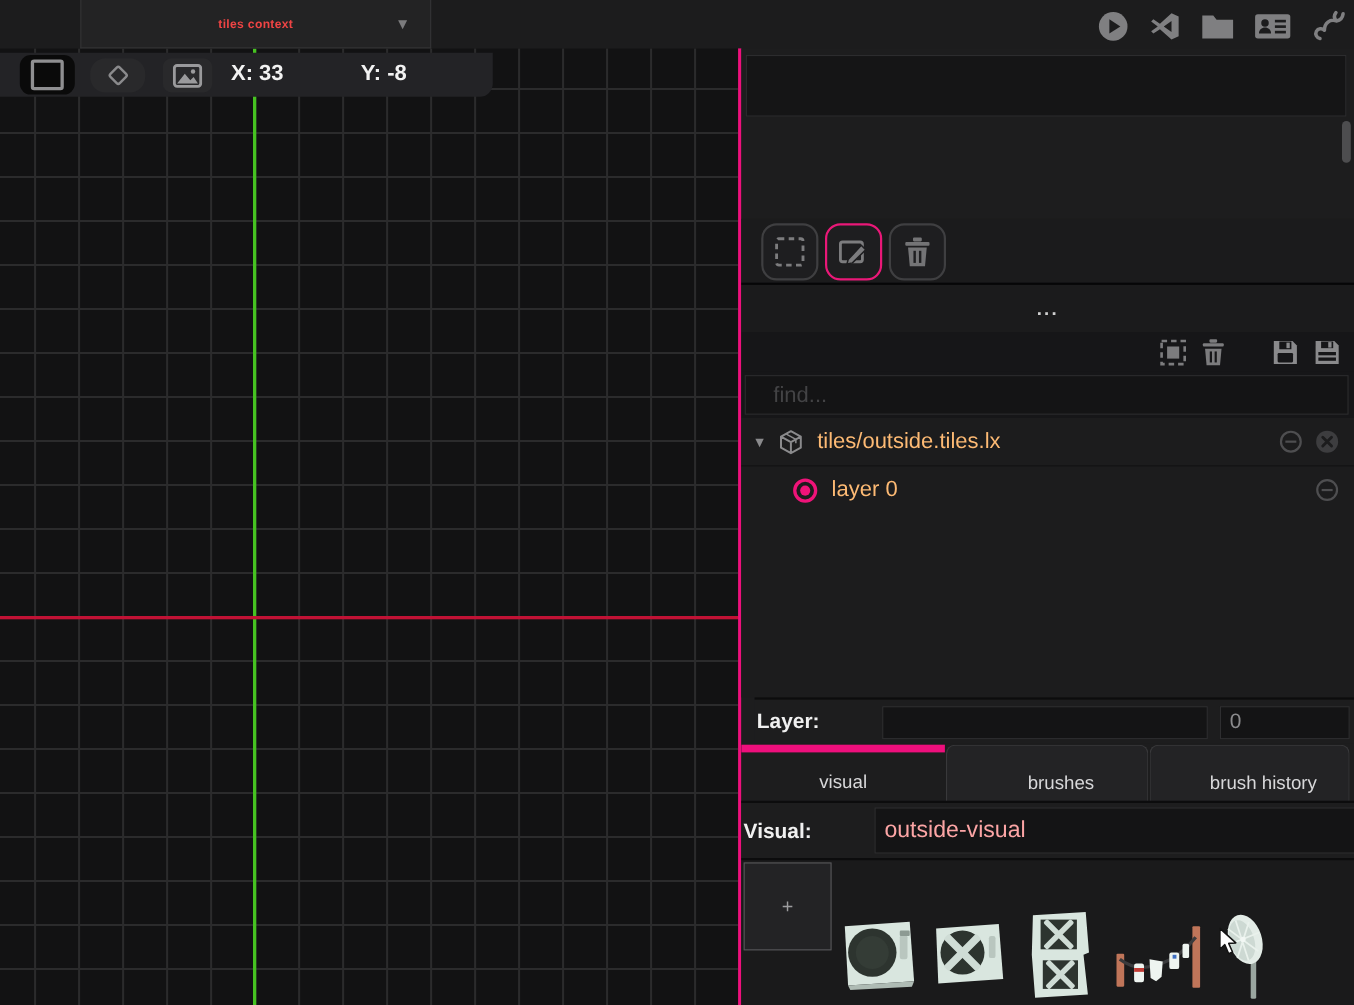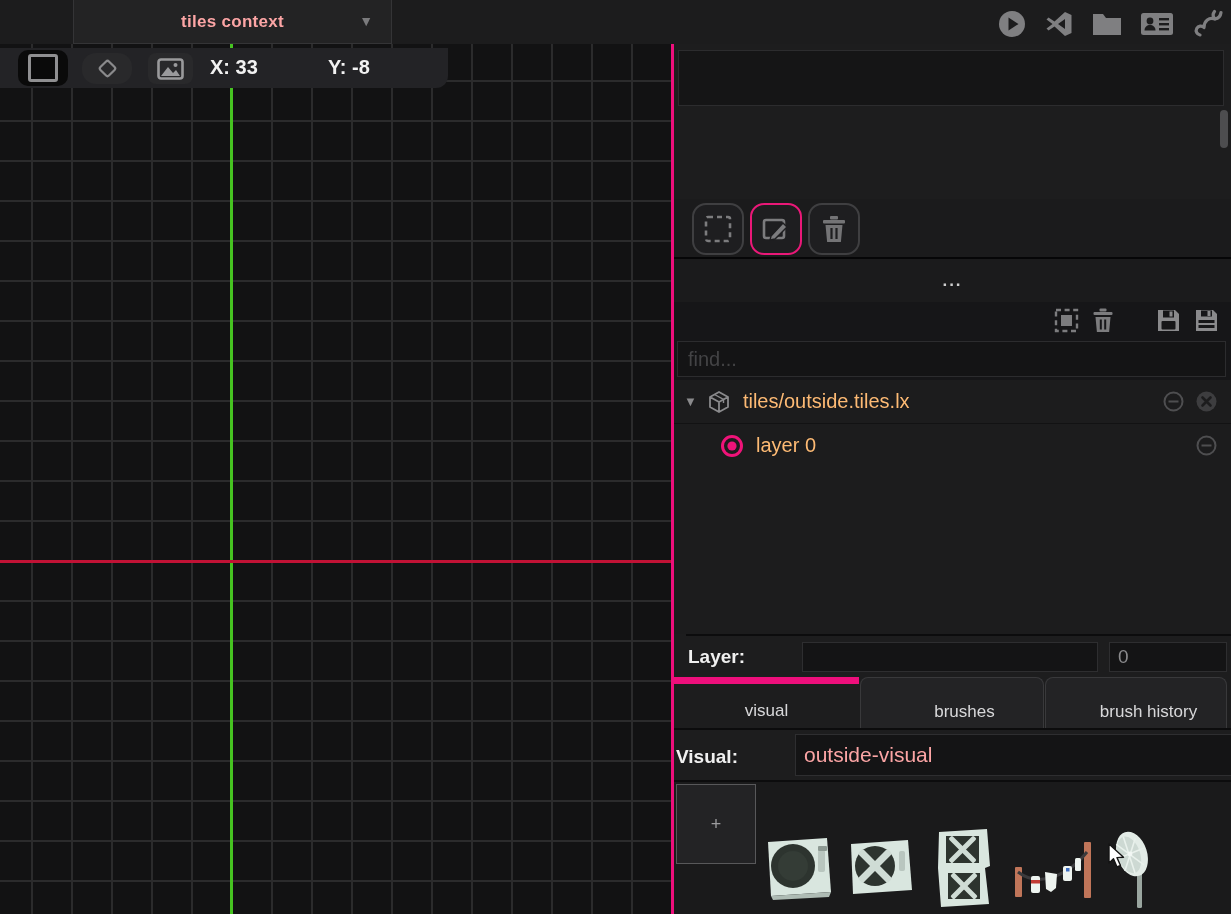--- a/index.html
+++ b/index.html
@@ -6,21 +6,21 @@
   .stage{position:relative;width:1231px;height:914px;overflow:hidden;
          background:#1d1d1e;font-family:"Liberation Sans",sans-serif;
          -webkit-font-smoothing:antialiased;}
   .abs{position:absolute;}
 
   
   .topbar{left:0;top:0;width:1231px;height:44px;background:#1c1c1d;}
   .ctx-dd{left:73px;top:0;width:319px;height:44px;background:#232324;
           border:1px solid #343436;border-top:none;box-sizing:border-box;
           display:flex;align-items:center;justify-content:center;cursor:pointer;}
-  .ctx-dd .lbl{color:#fca5a5;font-size:17px;font-weight:bold;letter-spacing:.3px;}
+  .ctx-dd .lbl{color:#ef4444;font-size:11px;font-weight:bold;letter-spacing:.3px;}
   .ctx-dd .tri{position:absolute;right:18px;top:13px;color:#7b7b7d;font-size:14px;}
   .tb-icons{right:8px;top:8px;height:32px;display:flex;gap:17px;align-items:center;position:absolute;}
   .tb-icons svg{display:block;}
 
   
   .canvas{left:0;top:44px;width:672px;height:870px;background:#121213;
     background-image:
       linear-gradient(to right,#2b2b2c 0 2px,transparent 2px),
       linear-gradient(to bottom,#2b2b2c 0 2px,transparent 2px);
     background-size:40px 40px;background-position:31px 36px;}
@@ -59,21 +59,21 @@
 
   .sec-dots{left:0;top:215px;width:557px;height:43px;background:#1b1b1c;
             display:flex;align-items:center;justify-content:center;}
   .dots{color:#cfcfcf;font-size:17px;font-weight:bold;letter-spacing:2px;}
   .sec-licons{left:0;top:258px;width:557px;height:36px;background:#161618;
               display:flex;align-items:center;justify-content:flex-end;gap:13px;padding-right:12px;box-sizing:border-box;}
   .sec-licons .gap{width:16px;}
   .find-wrap{left:0;top:294px;width:557px;height:42px;background:#161618;}
   .find-input{position:absolute;left:3px;top:3px;width:549px;height:36px;background:#141415;
               border:1px solid #2c2c2e;box-sizing:border-box;color:#9a9a9c;font-size:20px;
-              padding:0 10px;font-family:"Liberation Sans",sans-serif;outline:none;}
+              padding:0 25px;font-family:"Liberation Sans",sans-serif;outline:none;}
   .find-input::placeholder{color:#434345;}
 
   .tree{left:0;top:336px;width:557px;height:254px;background:#1c1c1d;}
   .tree-row{position:absolute;left:0;width:557px;height:43px;display:flex;align-items:center;cursor:pointer;}
   .tree-row.r1{top:0;border-bottom:1px solid #121213;}
   .tree-row.r2{top:44px;}
   .tree-txt{color:#fdba74;font-size:20px;}
   .row-icons{position:absolute;top:0;height:43px;display:flex;align-items:center;gap:12px;}
 
   .layer-row{left:12px;top:590px;width:557px;height:42px;background:#1d1d1e;border-top:2px solid #0c0c0d;}

